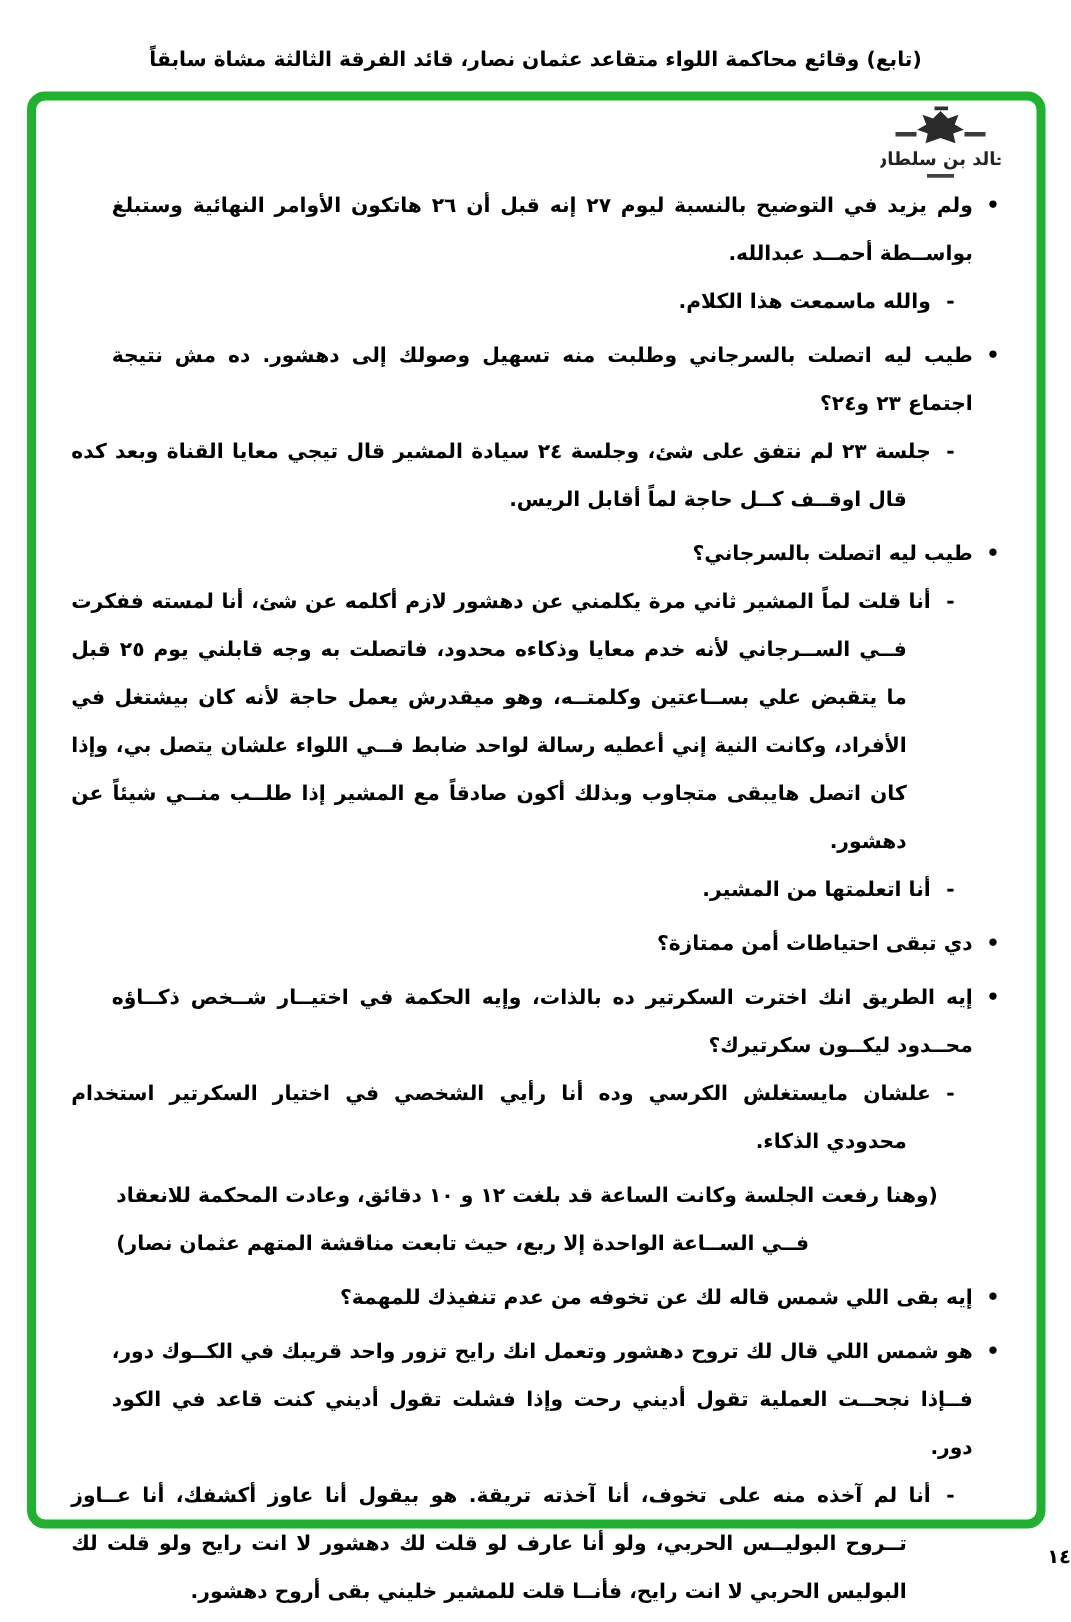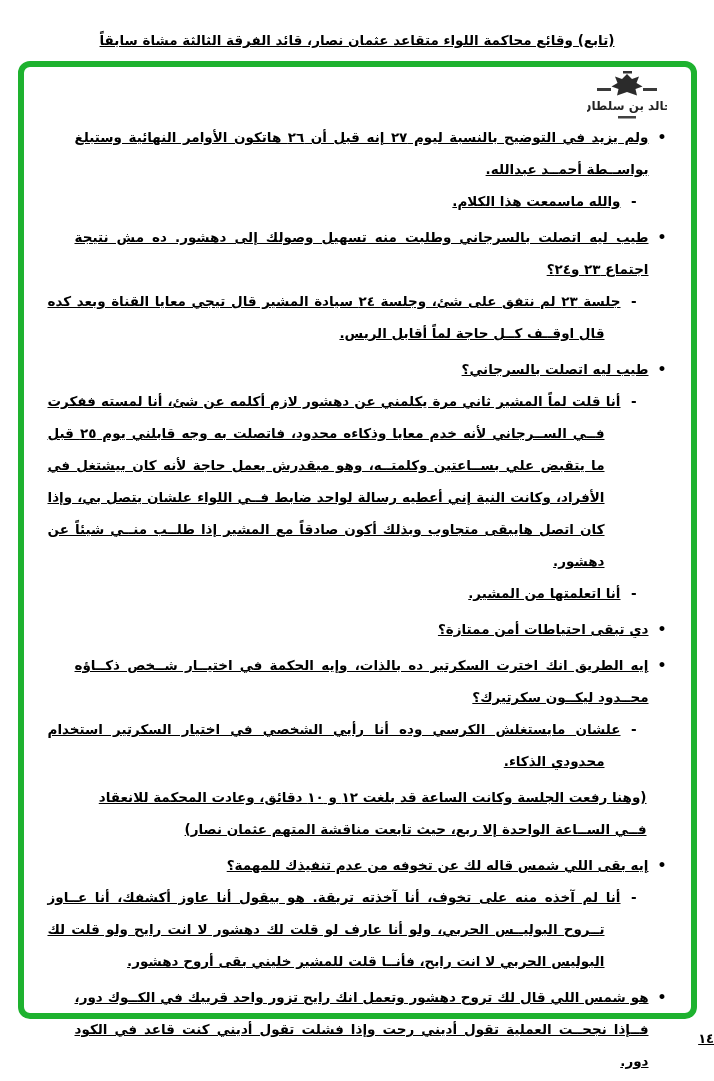--- a/index.html
+++ b/index.html
@@ -3,21 +3,21 @@
 <meta charset="utf-8">
 <style>
   html, body {
     margin: 0; padding: 0;
     width: 714px; height: 1081px;
     background: #ffffff;
     font-family: "DejaVu Sans", sans-serif;
     color: #000;
     overflow: hidden;
   }
-  .page { width: 714px; height: 1081px; position: relative; text-decoration: underline; }
+  .page { width: 714px; height: 1081px; position: relative; }
 
   .header {
     padding-top: 32px;
     text-align: center;
     direction: rtl;
     font-size: 13.5px;
     font-weight: bold;
     letter-spacing: 0;
   }
 
@@ -66,21 +66,21 @@
   .answer {
     padding-right: 78px;
     text-indent: -32px;
   }
   .answer .marker {
     display: inline-block;
     width: 16px;
     text-indent: 0;
   }
   .note {
-    text-align: right;
+    text-align: left;
     text-indent: 0;
     padding: 0 36px 0 30px;
     margin-top: 3px;
   }
   .sp { margin-top: 4px; }
 
   .footer {
     text-align: right;
     margin-top: 12px;
     font-size: 13px;
@@ -122,23 +122,23 @@
 
       <div class="item answer"><span class="marker">-</span><span>أنا اتعلمتها من المشير.</span></div>
       <div class="item question sp"><span class="marker">•</span><span>دي تبقى احتياطات أمن ممتازة؟</span></div>
 
       <div class="item question sp"><span class="marker">•</span><span>إيه الطريق انك اخترت السكرتير ده بالذات، وإيه الحكمة في اختيــار شــخص ذكــاؤه محــدود ليكــون سكرتيرك؟</span></div>
       <div class="item answer"><span class="marker">-</span><span>علشان مايستغلش الكرسي وده أنا رأيي الشخصي في اختيار السكرتير استخدام محدودي الذكاء.</span></div>
 
       <div class="item note sp">(وهنا رفعت الجلسة وكانت الساعة قد بلغت ١٢ و ١٠ دقائق، وعادت المحكمة للانعقاد فــي الســاعة الواحدة إلا ربع، حيث تابعت مناقشة المتهم عثمان نصار)</div>
 
       <div class="item question sp"><span class="marker">•</span><span>إيه بقى اللي شمس قاله لك عن تخوفه من عدم تنفيذك للمهمة؟</span></div>
+      <div class="item question sp"><span class="marker">•</span><span>هو شمس اللي قال لك تروح دهشور وتعمل انك رايح تزور واحد قريبك في الكــوك دور، فــإذا نجحــت العملية تقول أديني رحت وإذا فشلت تقول أديني كنت قاعد في الكود دور.</span></div>
+
       <div class="item answer"><span class="marker">-</span><span>أنا لم آخذه منه على تخوف، أنا آخذته تريقة. هو بيقول أنا عاوز أكشفك، أنا عــاوز تــروح البوليــس الحربي، ولو أنا عارف لو قلت لك دهشور لا انت رايح ولو قلت لك البوليس الحربي لا انت رايح، فأنــا قلت للمشير خليني بقى أروح دهشور.</span></div>
-
-      <div class="item question sp"><span class="marker">•</span><span>هو شمس اللي قال لك تروح دهشور وتعمل انك رايح تزور واحد قريبك في الكــوك دور، فــإذا نجحــت العملية تقول أديني رحت وإذا فشلت تقول أديني كنت قاعد في الكود دور.</span></div>
       <div class="item answer"><span class="marker">-</span><span>لا أنا اللي قلت.</span></div>
 
     </div>
   </div>
 
   <div class="footer">١٤</div>
 
 </div>
 
 </body></html>

